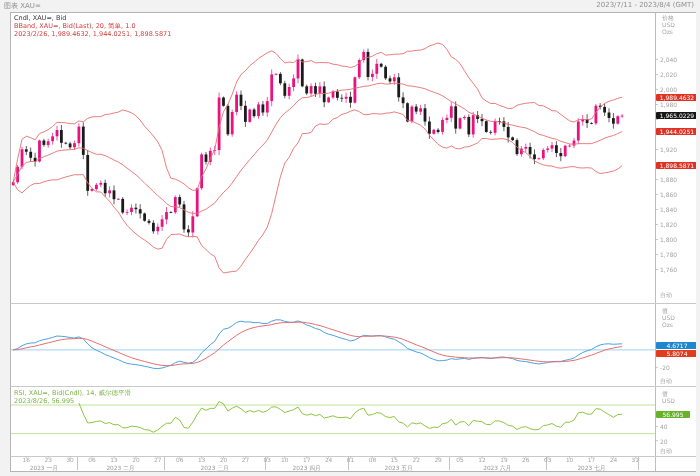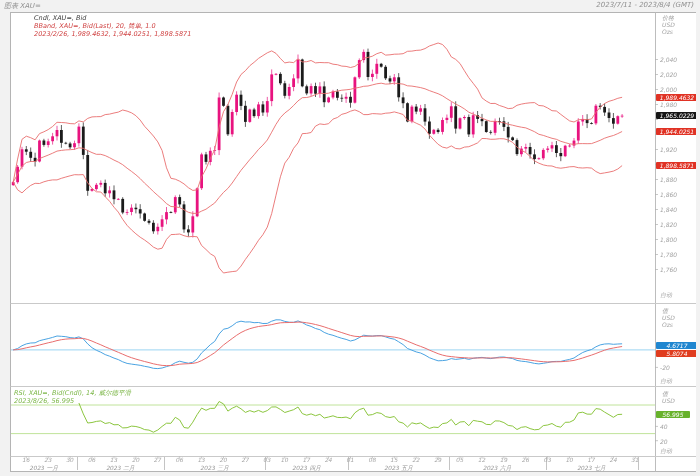--- a/index.html
+++ b/index.html
@@ -1,17 +1,17 @@
 <!DOCTYPE html>
 <html><head>
 <meta charset="utf-8">
 <style>
   html,body{margin:0;padding:0;background:#f2f2f2;}
   #stage{position:relative;width:696px;height:476px;background:#f2f2f2;overflow:hidden;
-         font-family:"DejaVu Sans","Liberation Sans",sans-serif;font-style:italic;}
+         font-family:"DejaVu Sans","Liberation Sans",sans-serif;}
   .abs{position:absolute;}
   #topbar-left{left:4px;top:1px;font-size:7px;color:#8f8f8f;}
   #topbar-right{right:2px;top:1px;font-size:7px;color:#8f8f8f;}
   #chartbox{left:10px;top:12px;width:687px;height:458px;background:#ffffff;border:1px solid #b4b4b4;}
   #plot-svg{left:0;top:0;width:700px;height:476px;}
   .legend{font-size:6.5px;line-height:8px;white-space:nowrap;}
   .lg-black{color:#3a3a3a;}
   .lg-blue{color:#3a63d2;}
   .lg-red{color:#cf4040;}
   .lg-green{color:#79b544;}
@@ -367,21 +367,21 @@
       <line x1="482.0" y1="456.5" x2="482.0" y2="458.5" stroke="#b0b0b0" stroke-width="0.7"></line>
       <line x1="503.9" y1="456.5" x2="503.9" y2="458.5" stroke="#b0b0b0" stroke-width="0.7"></line>
       <line x1="525.8" y1="456.5" x2="525.8" y2="458.5" stroke="#b0b0b0" stroke-width="0.7"></line>
       <line x1="547.7" y1="456.5" x2="547.7" y2="458.5" stroke="#b0b0b0" stroke-width="0.7"></line>
       <line x1="569.6" y1="456.5" x2="569.6" y2="458.5" stroke="#b0b0b0" stroke-width="0.7"></line>
       <line x1="591.5" y1="456.5" x2="591.5" y2="458.5" stroke="#b0b0b0" stroke-width="0.7"></line>
       <line x1="613.4" y1="456.5" x2="613.4" y2="458.5" stroke="#b0b0b0" stroke-width="0.7"></line>
       <line x1="635.3" y1="456.5" x2="635.3" y2="458.5" stroke="#b0b0b0" stroke-width="0.7"></line>
     </svg>
 
-  <div class="legend abs" style="left:14px;top:14px;margin-left:20px;">
+  <div class="legend abs" style="left:14px;top:14px;">
     <div class="lg-black">Cndl, XAU=, Bid</div>
     <div class="lg-red">BBand, XAU=, Bid(Last), 20, 简单, 1.0</div>
     <div class="lg-red">2023/2/26, 1,989.4632, 1,944.0251, 1,898.5871</div>
   </div>
 
 
   <div class="legend abs" style="left:14px;top:389px;">
     <div class="lg-green">RSI, XAU=, Bid(Cndl), 14, 威尔德平滑</div>
     <div class="lg-green">2023/8/26, 56.995</div>
   </div>

